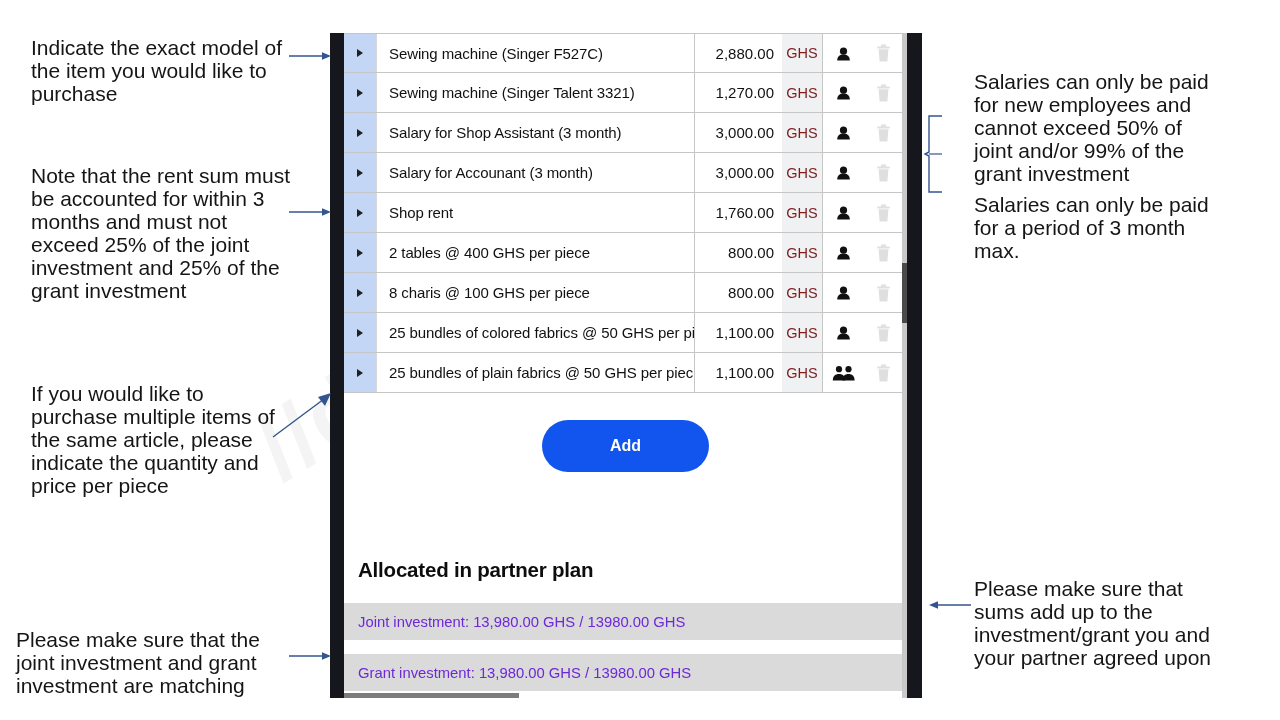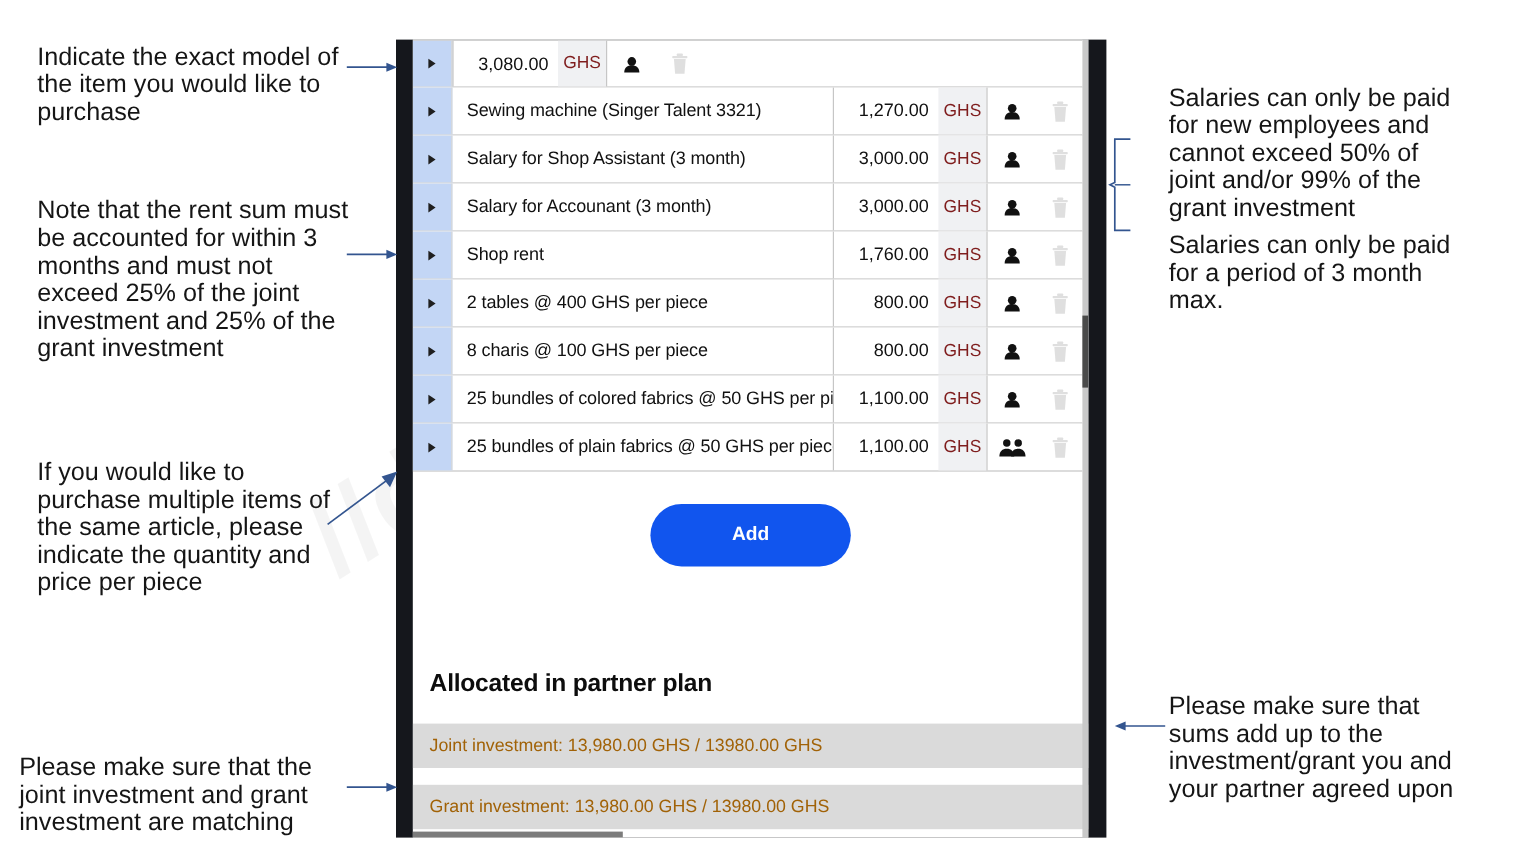--- a/index.html
+++ b/index.html
@@ -235,21 +235,21 @@
   .alloc-row {
     position: relative;
     z-index: 3;
     margin-top: 21px;
     height: 37px;
     background: #dadada;
     display: flex;
     align-items: center;
     padding-left: 14px;
     font-size: 14.8px;
-    color: #a16207;
+    color: #6d28d9;
     box-sizing: border-box;
   }
   .alloc-row.second { margin-top: 14px; }
 </style>
 </head>
 <body>
 
 <div class="watermark">//dopstage</div>
 
 <div class="annot ann-left-1">
@@ -315,21 +315,22 @@
 
     <div class="scroll-track"></div>
     <div class="scroll-thumb"></div>
     <div class="hscroll"></div>
 
     <div class="item-table" id="tbody">
         <div class="item-row">
           <div class="cell-handle">
             <div class="tri"></div>
           </div>
-          <div class="cell-amount">3,080.00</div>
+          <div class="cell-label">Sewing machine (Singer F527C)</div>
+          <div class="cell-amount">2,880.00</div>
           <div class="cell-cur">GHS</div>
           <div class="cell-icon">
             <svg width="17" height="15" viewBox="0 0 17 15">
               <circle cx="8.5" cy="5.2" r="3.6" fill="#111"></circle>
               <path d="M2.2 14.5 C2.2 10.2 5.0 8.4 8.5 8.4 C12.0 8.4 14.8 10.2 14.8 14.5 Z" fill="#111"></path>
             </svg>
           </div>
           <div class="cell-trash">
             <svg width="15" height="18" viewBox="0 0 15 18">
               <rect x="5" y="0.6" width="5" height="2.2" rx="0.6" fill="#111"></rect>

